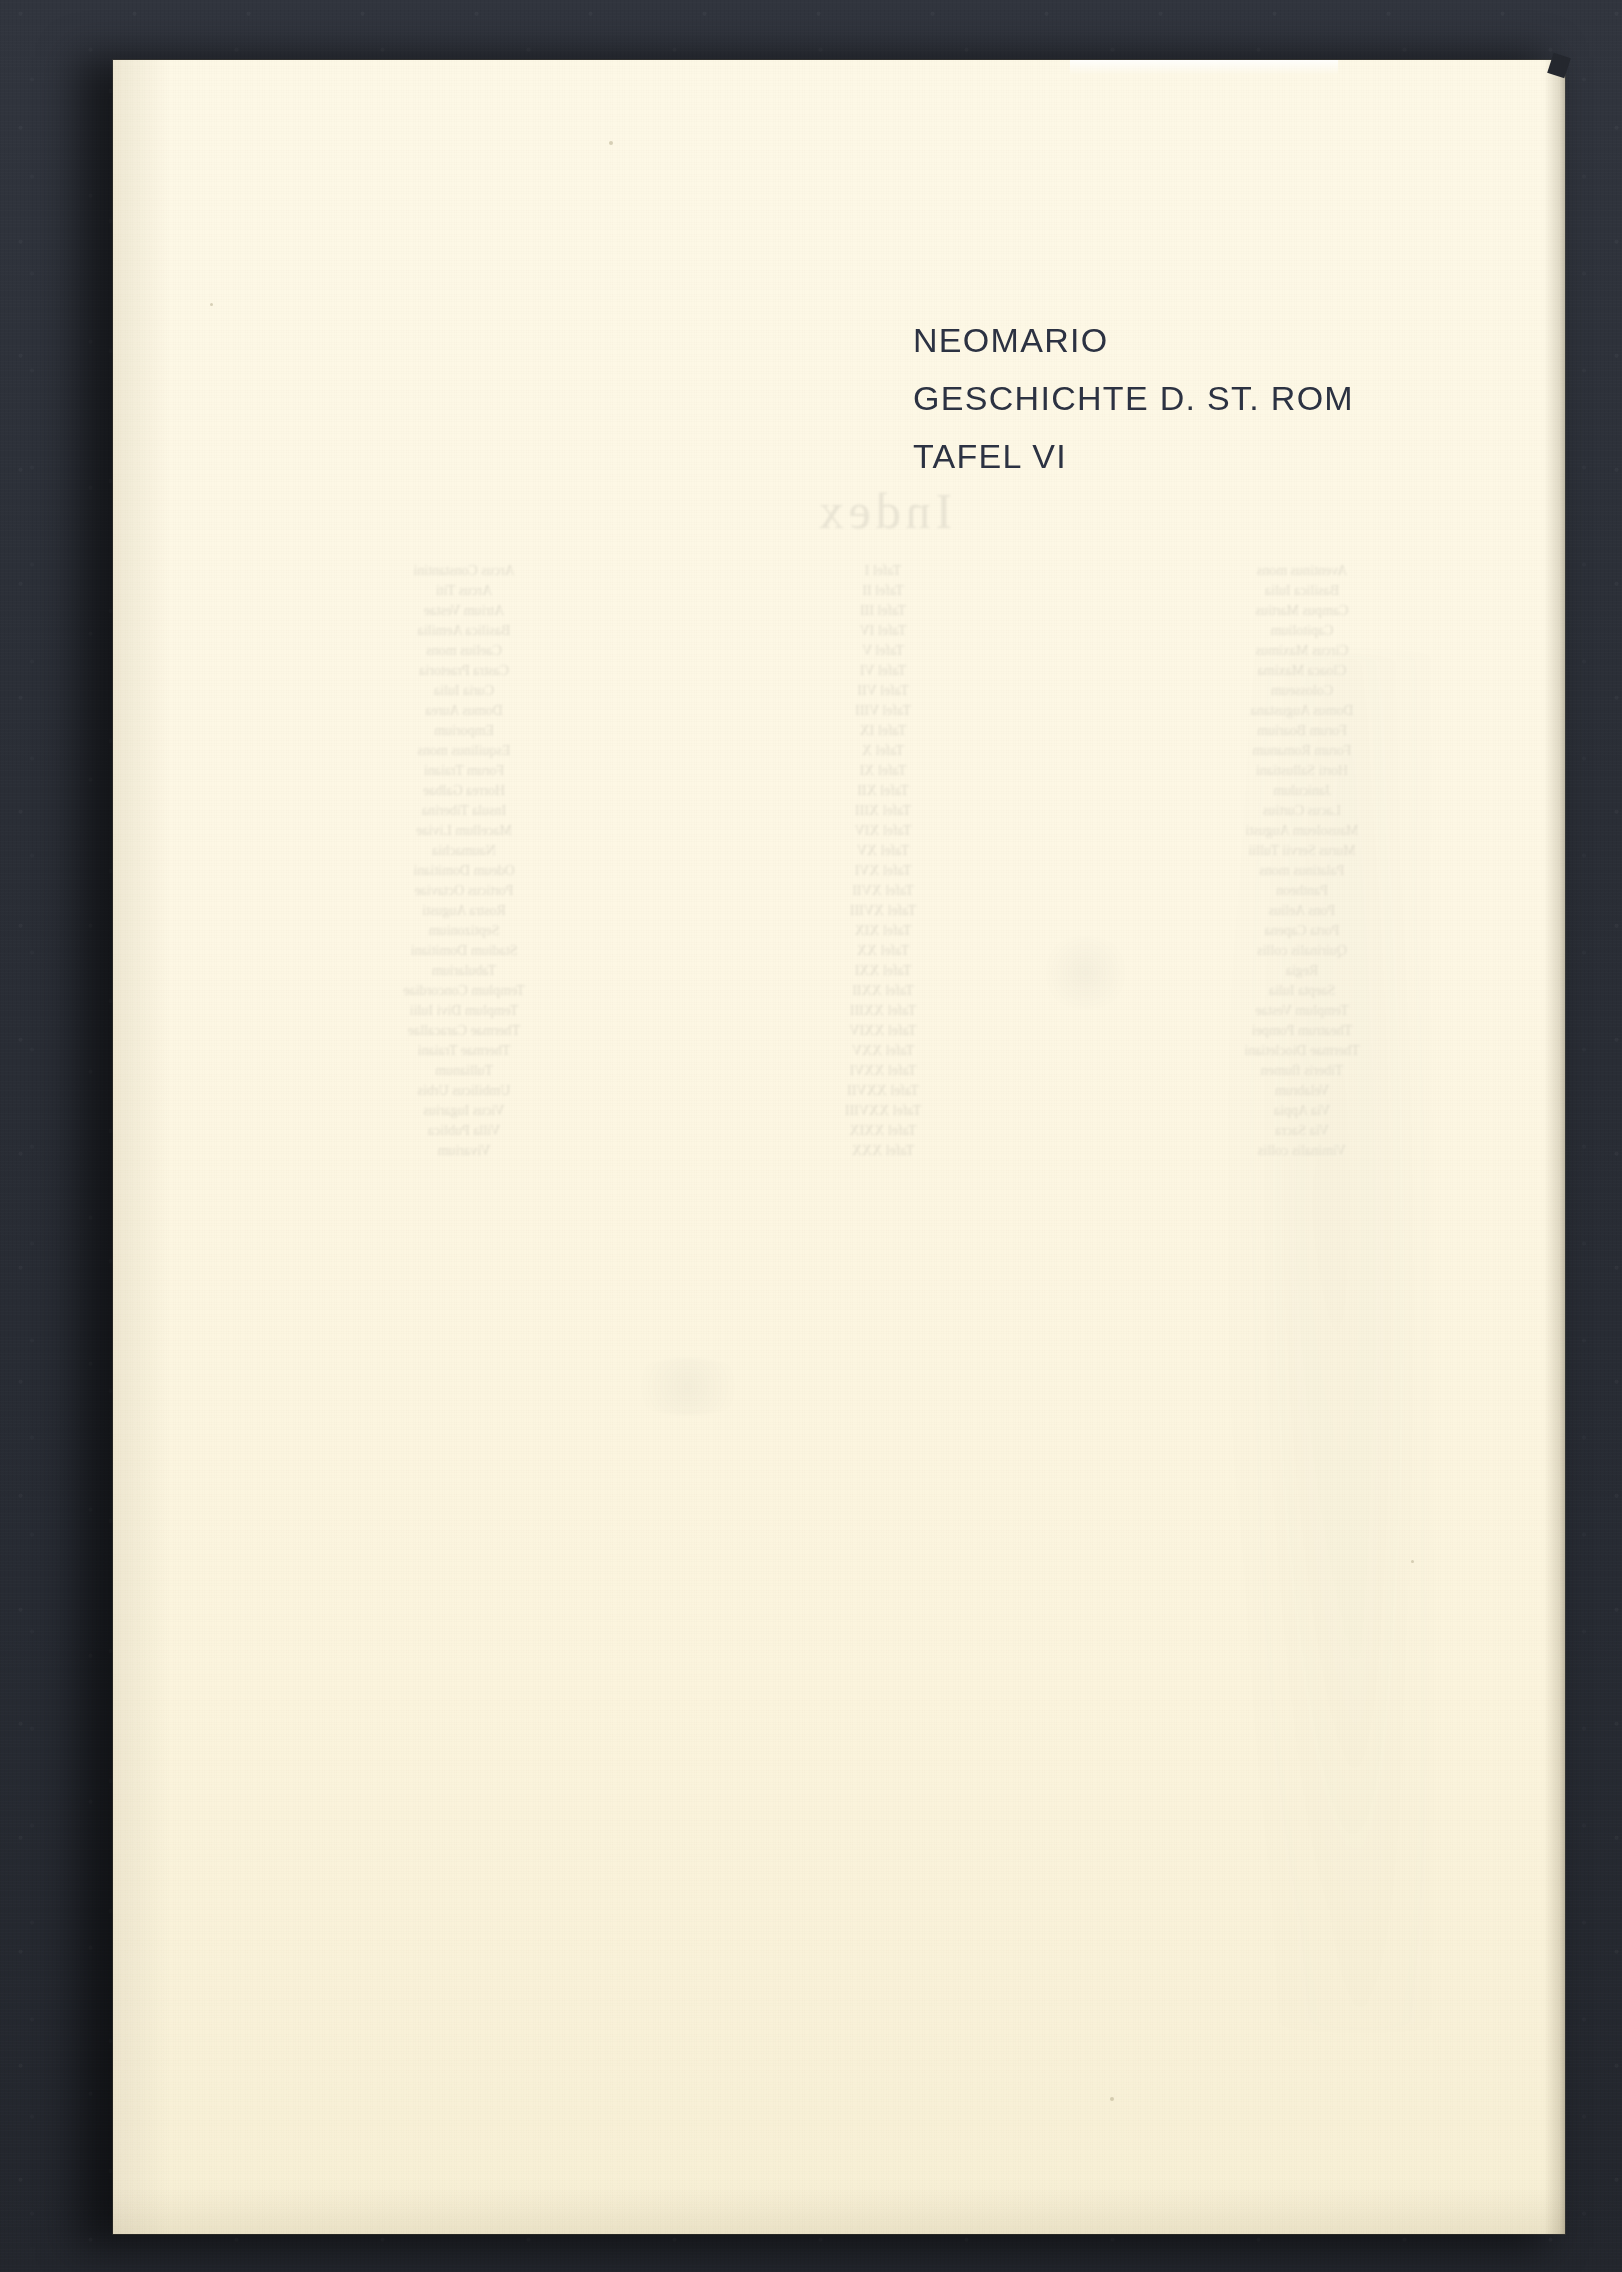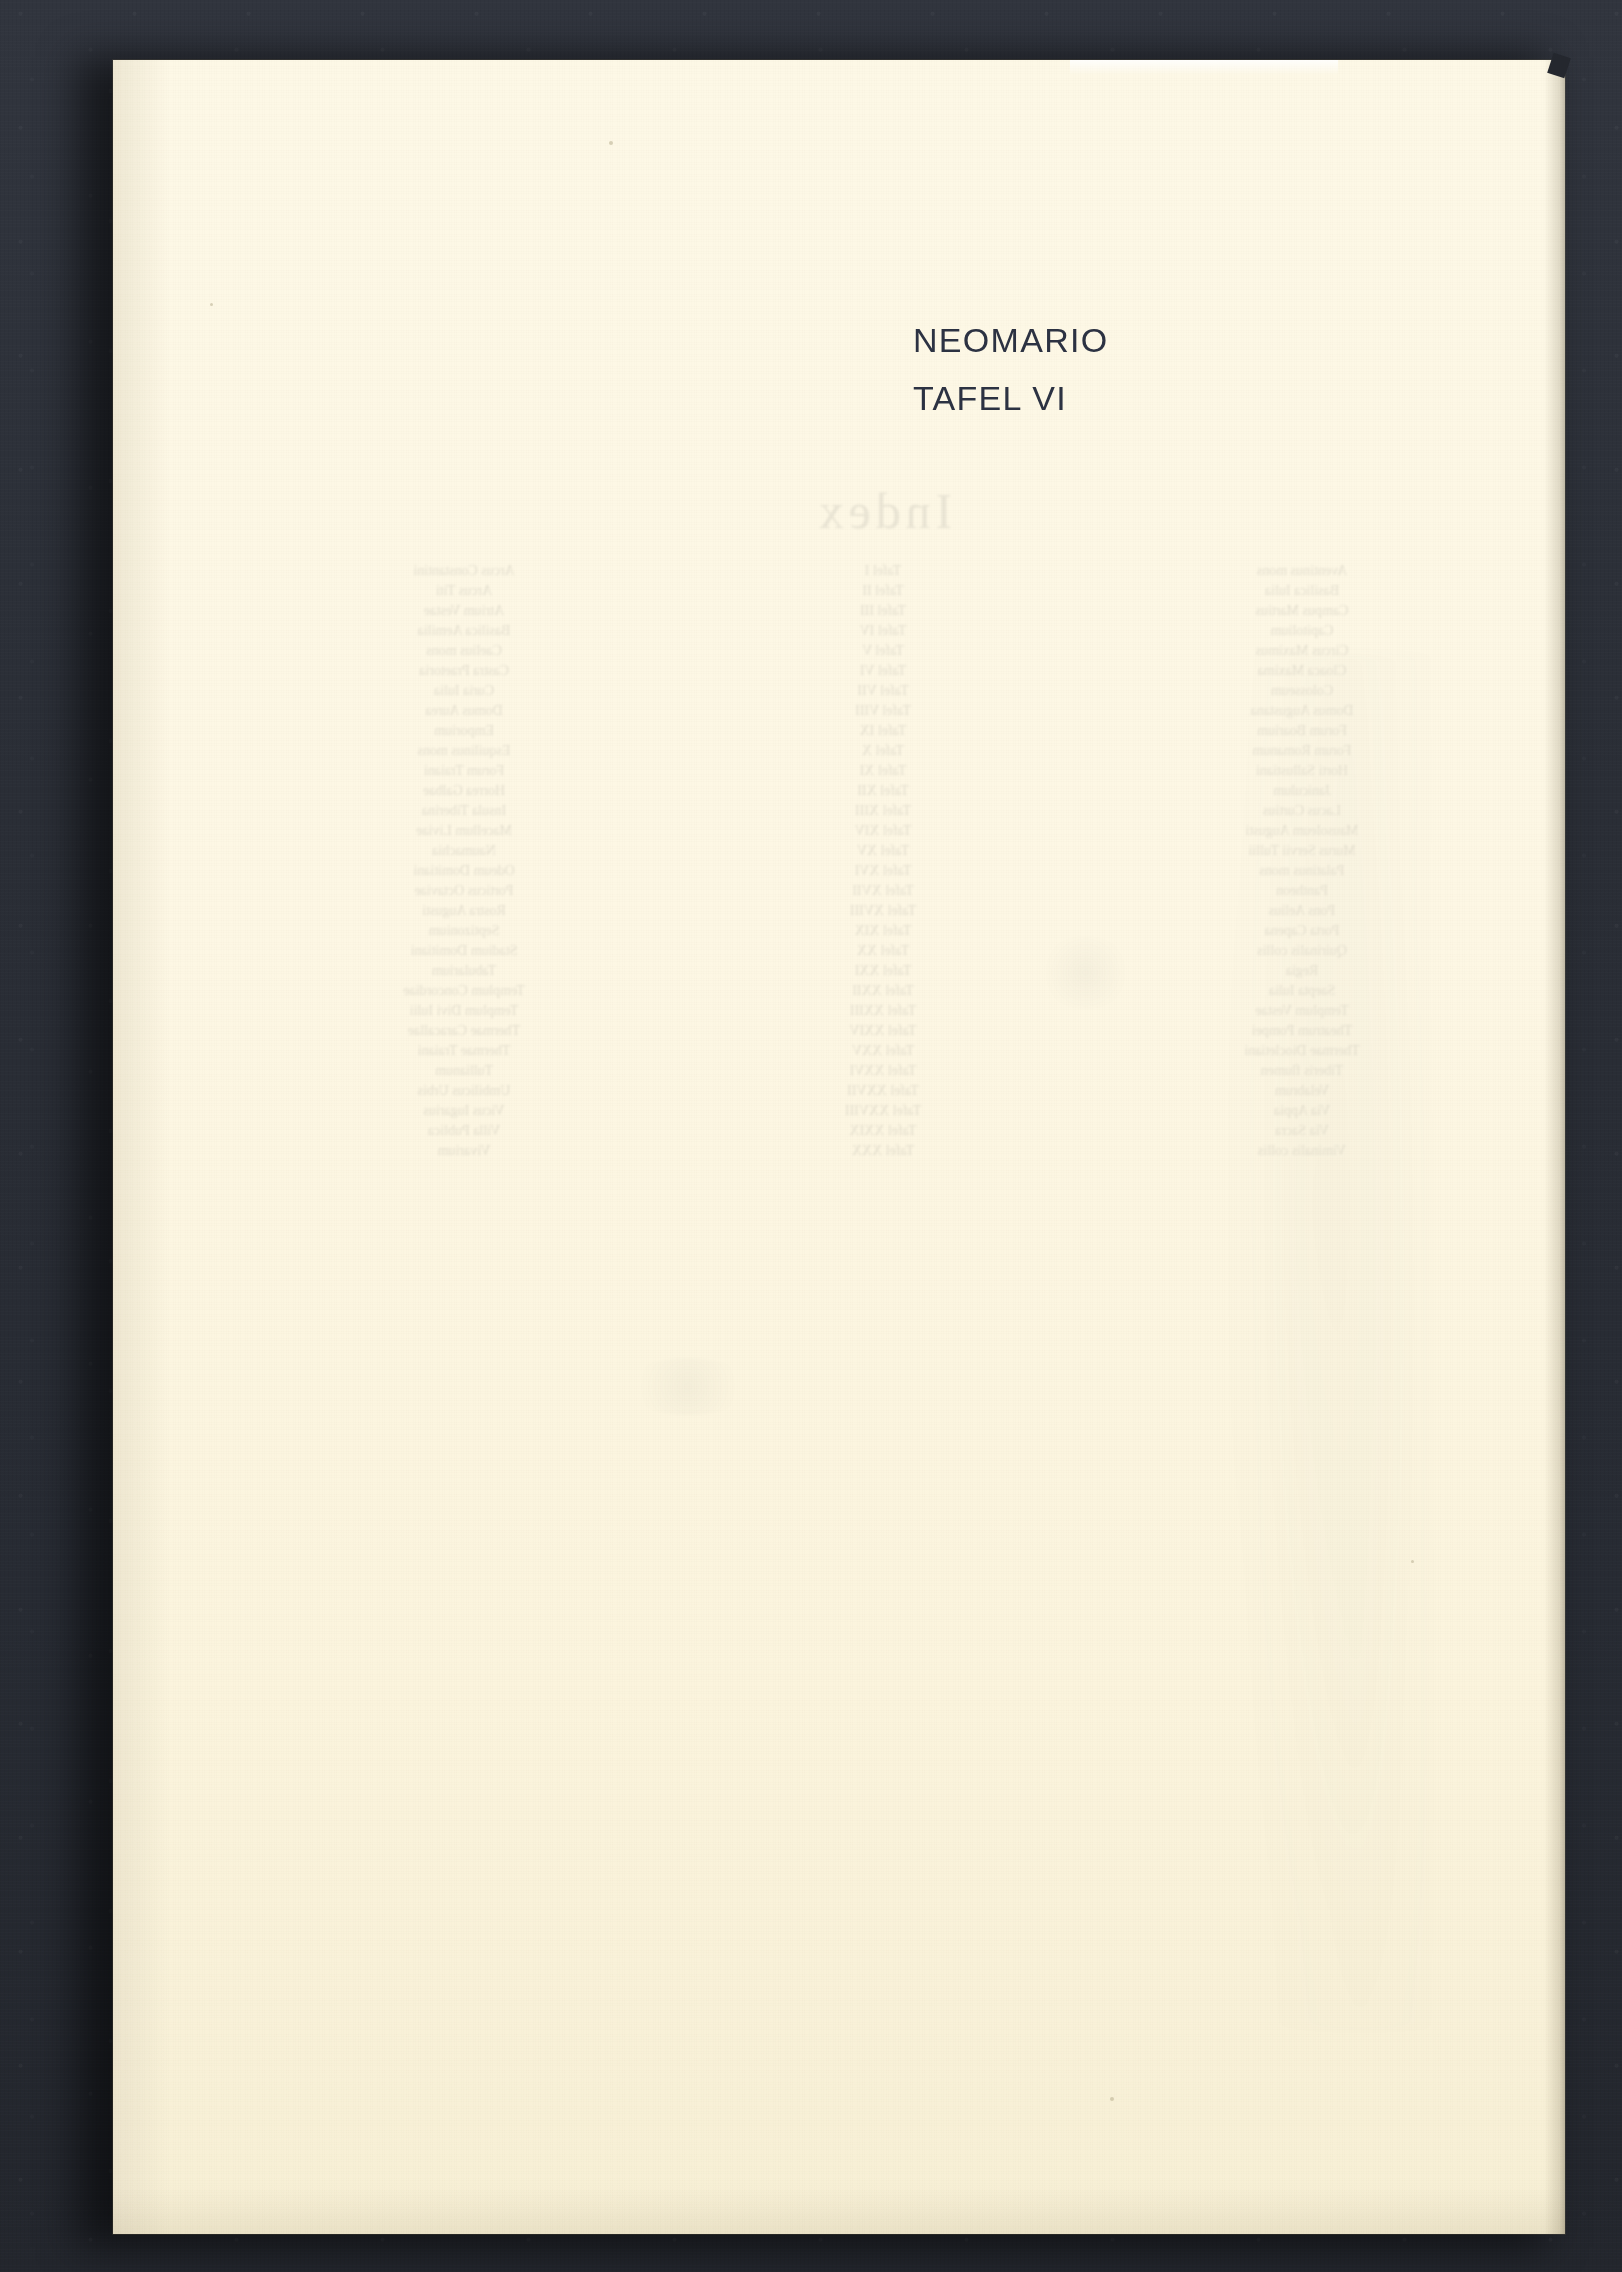--- a/index.html
+++ b/index.html
@@ -287,20 +287,21 @@
         <div class="st-line">Villa Publica</div>
         <div class="st-line">Vivarium</div>
       </div>
     </div>
     <div class="st-blot" style="left:349px; top:454px; width:97px; height:73px;"></div>
     <div class="st-blot" style="left:730px; top:876px; width:130px; height:57px;"></div>
   </div>
 
   <div class="caption">
     <div class="caption-line">NEOMARIO</div>
+    <div class="caption-line">GESCHICHTE D. ST. ROM</div>
     <div class="caption-line">TAFEL VI</div>
   </div>
 
   <div class="speck" style="left:496px; top:81px; width:4px; height:4px;"></div>
   <div class="speck" style="left:997px; top:2037px; width:4px; height:4px;"></div>
   <div class="speck" style="left:97px; top:243px; width:3.2px; height:3.2px;"></div>
   <div class="speck" style="left:1298px; top:1500px; width:3.2px; height:3.2px;"></div>
 
   <div class="right-edge"></div>
   <div class="bottom-shade"></div>

